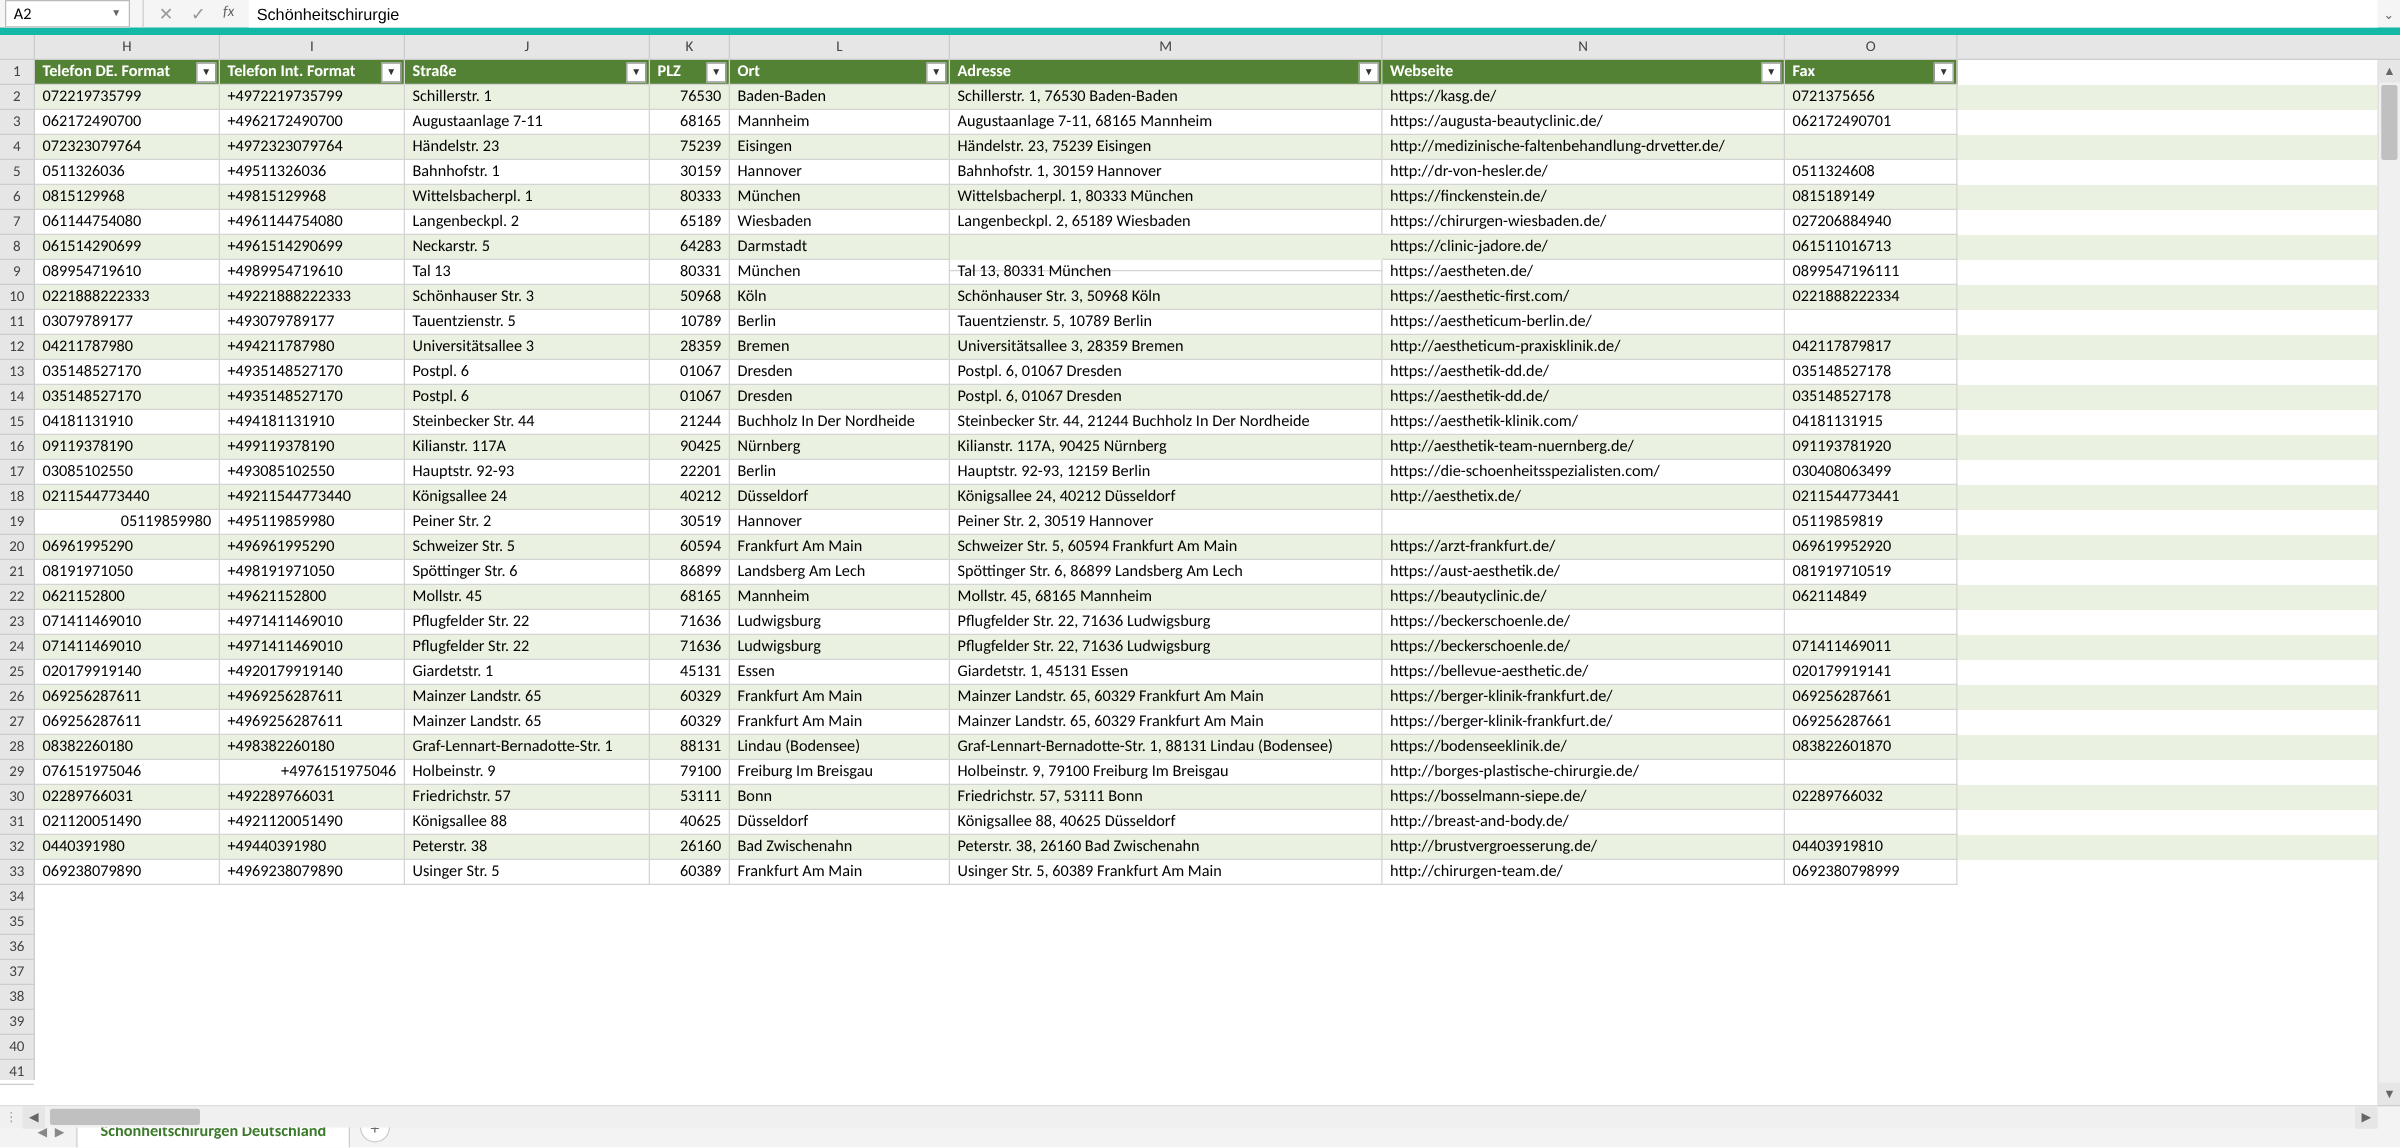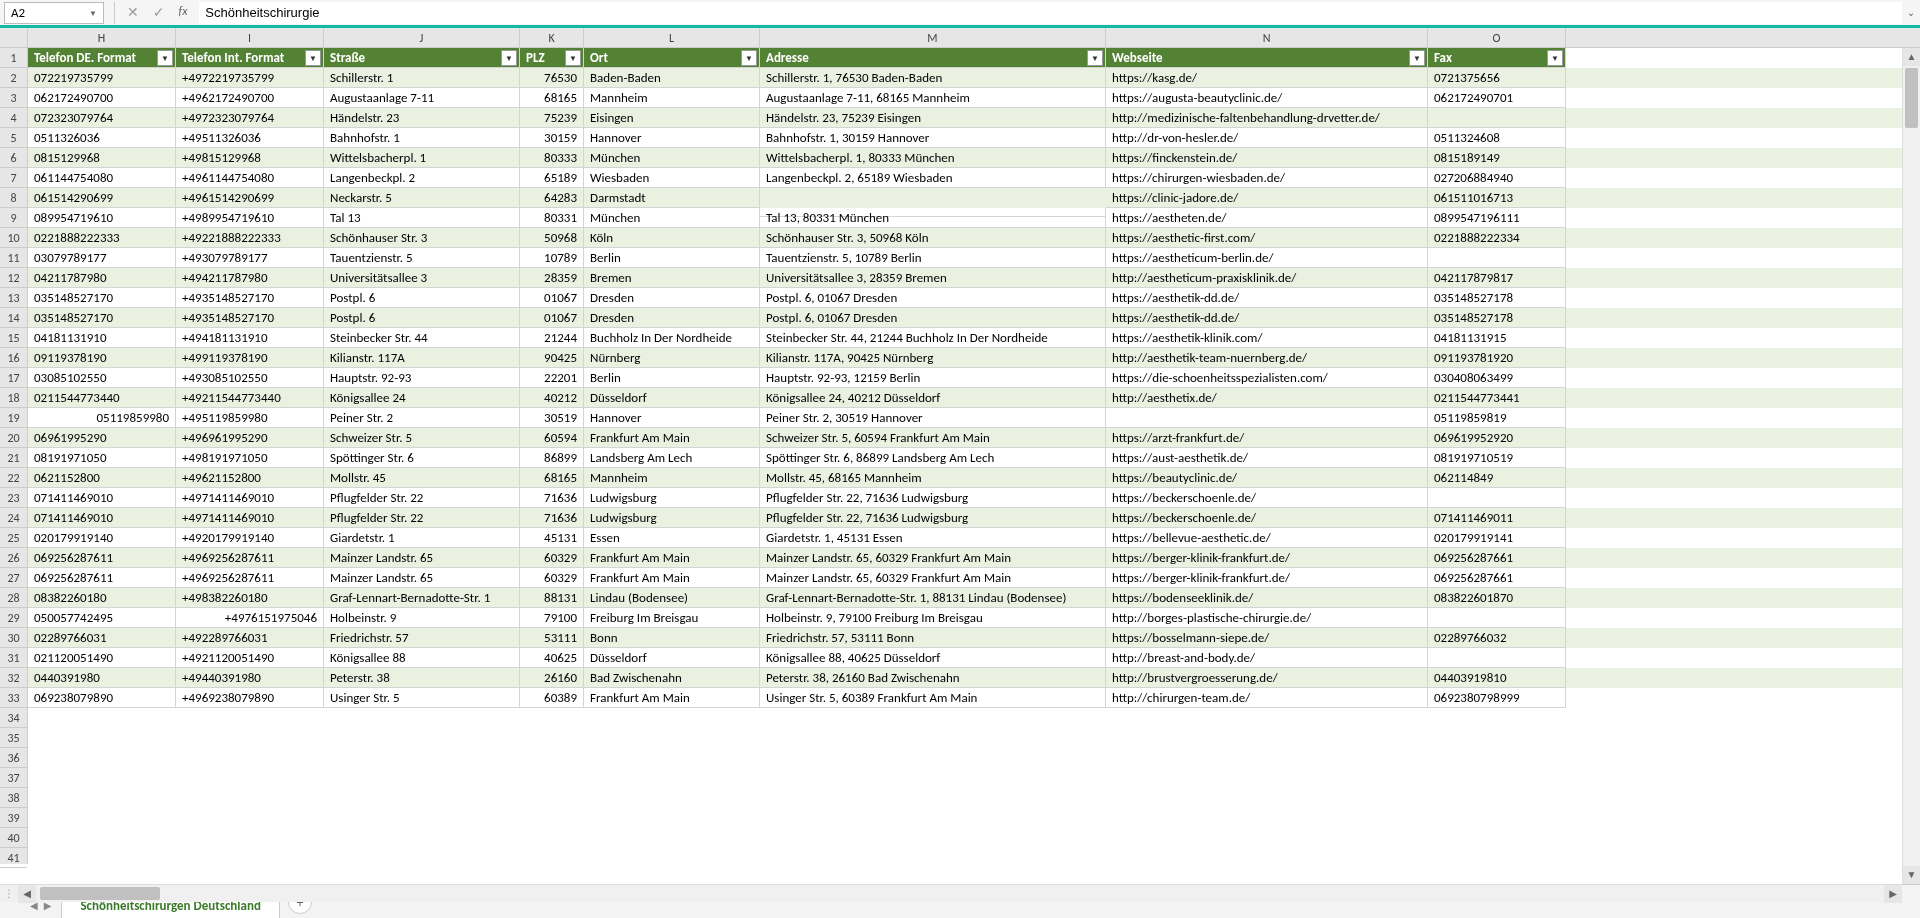--- a/index.html
+++ b/index.html
@@ -1,18 +1,18 @@
 <!DOCTYPE html>
 <html><head>
 <meta charset="utf-8">
 <style>
   * { box-sizing: border-box; margin: 0; padding: 0; }
   body { font-family: Calibri, Arial, sans-serif; font-size: 13px; background: #fff; overflow: hidden; width: 1920px; height: 918px; position: relative; }
   
-  .formula-bar { height: 28px; display: flex; align-items: center; border-bottom: 3px solid #14b8a6; background: #f5f5f5; }
+  .formula-bar { height: 28px; display: flex; align-items: center; border-bottom: 6px solid #14b8a6; background: #f5f5f5; }
   .namebox { width: 100px; height: 22px; margin: 0 4px; border: 1px solid #bbb; background: #fff; display: flex; align-items: center; padding: 0 6px; justify-content: space-between; }
   .namebox-dd { font-size: 8px; color: #666; }
   .fb-sep { width: 1px; height: 22px; background: #ccc; margin: 0 6px; }
   .fb-icons { display:flex; gap:14px; color:#999; font-size:14px; padding:0 6px; }
   .fb-icon { cursor:pointer; }
   .fx-label { font-style: italic; color: #666; font-size: 12px; margin-right: 6px; }
   .fb-input { flex:1; height:22px; border: none; background:#fff; padding:0 6px; font-size:13px; outline:none; }
   .fb-dd { width:18px; text-align:center; color:#666; font-size:10px; cursor:pointer; }
 
   .grid-wrap { position:relative; height: 836px; }
@@ -399,21 +399,21 @@
         <div class="cell" style="width: 148px;">08382260180</div>
         <div class="cell" style="width: 148px;">+498382260180</div>
         <div class="cell" style="width: 196px;">Graf-Lennart-Bernadotte-Str. 1</div>
         <div class="cell num" style="width: 64px;">88131</div>
         <div class="cell" style="width: 176px;">Lindau (Bodensee)</div>
         <div class="cell" style="width: 346px;">Graf-Lennart-Bernadotte-Str. 1, 88131 Lindau (Bodensee)</div>
         <div class="cell" style="width: 322px;">https://bodenseeklinik.de/</div>
         <div class="cell" style="width: 138px;">083822601870</div>
       </div>
       <div class="row band-odd">
-        <div class="cell" style="width: 148px;">050057742495</div>
+        <div class="cell" style="width: 148px;">076151975046</div>
         <div class="cell" style="width: 148px; text-align: right;">+4976151975046</div>
         <div class="cell" style="width: 196px;">Holbeinstr. 9</div>
         <div class="cell num" style="width: 64px;">79100</div>
         <div class="cell" style="width: 176px;">Freiburg Im Breisgau</div>
         <div class="cell" style="width: 346px;">Holbeinstr. 9, 79100 Freiburg Im Breisgau</div>
         <div class="cell" style="width: 322px;">http://borges-plastische-chirurgie.de/</div>
         <div class="cell" style="width: 138px;"></div>
       </div>
       <div class="row band-even">
         <div class="cell" style="width: 148px;">02289766031</div>

